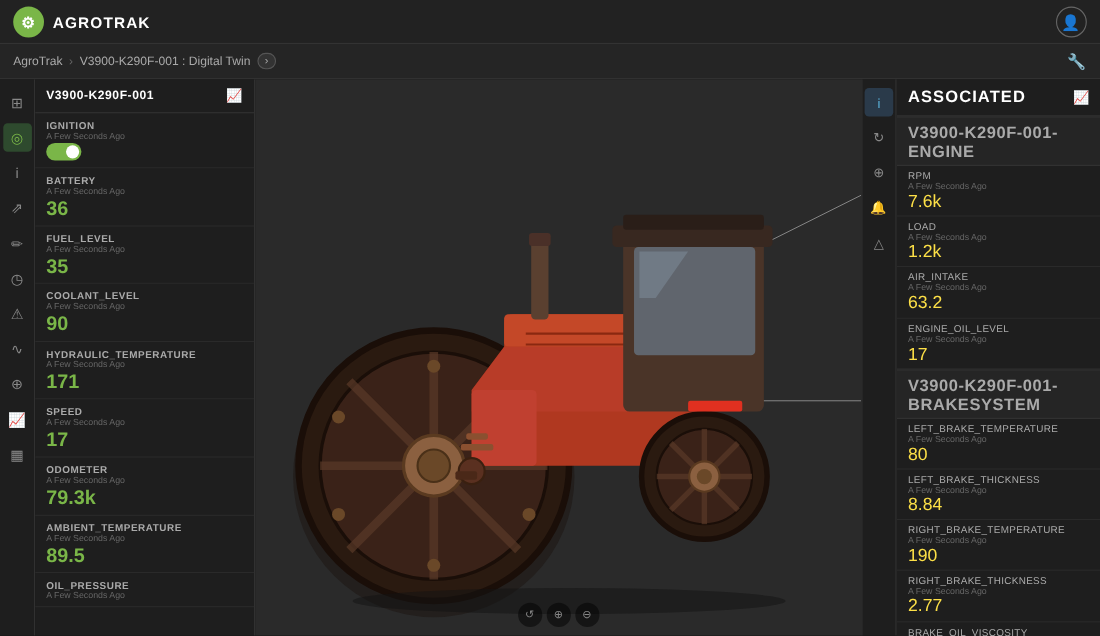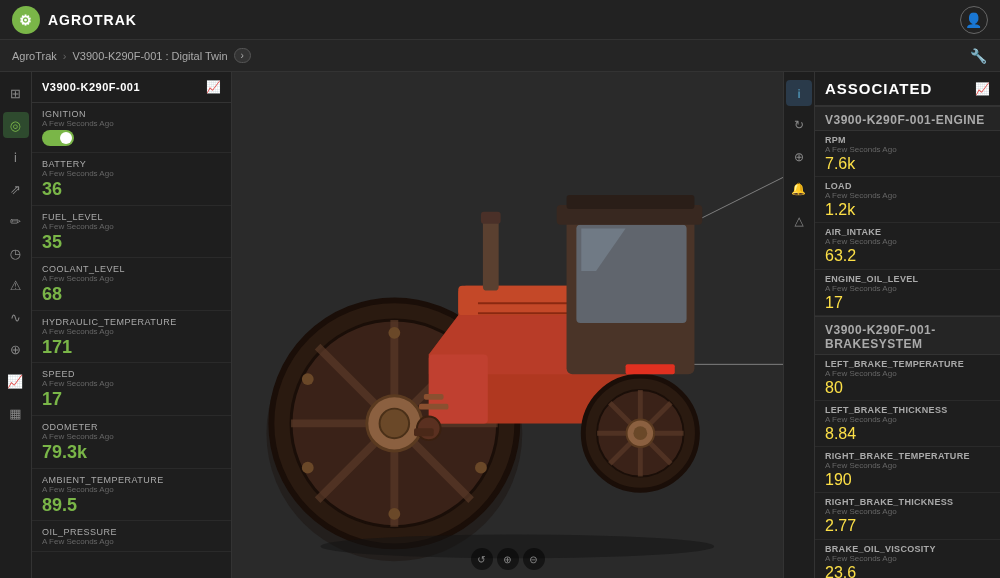--- a/index.html
+++ b/index.html
@@ -122,21 +122,21 @@
       letter-spacing: 0.5px;
     }
     .panel-icon { color: #888; font-size: 12px; cursor: pointer; }
 
     .sensor-item {
       padding: 6px 10px 4px;
       border-bottom: 1px solid #2a2a2a;
     }
     .sensor-label {
       font-size: 9px;
-      font-weight: normal;
+      font-weight: bold;
       color: #aaa;
       letter-spacing: 0.5px;
       text-transform: uppercase;
     }
     .sensor-timestamp {
       font-size: 8px;
       color: #666;
       margin-bottom: 1px;
     }
     .sensor-value {
@@ -216,37 +216,37 @@
     }
     .associated-title {
       font-size: 15px;
       font-weight: bold;
       color: #fff;
       letter-spacing: 1px;
       text-transform: uppercase;
     }
 
     .assoc-group-title {
-      font-size: 12px;
+      font-size: 15px;
       font-weight: bold;
       color: #aaa;
       letter-spacing: 0.5px;
       padding: 6px 10px 3px;
       text-transform: uppercase;
       background: #252525;
       border-bottom: 1px solid #333;
       border-top: 1px solid #333;
     }
     .assoc-sensor {
       padding: 4px 10px 3px;
       border-bottom: 1px solid #2a2a2a;
     }
     .assoc-sensor-label {
       font-size: 9px;
-      font-weight: bold;
+      font-weight: normal;
       color: #aaa;
       letter-spacing: 0.3px;
       text-transform: uppercase;
     }
     .assoc-sensor-timestamp {
       font-size: 8px;
       color: #666;
     }
     .assoc-sensor-value {
       font-size: 16px;
@@ -332,21 +332,21 @@
 
     <div class="sensor-item">
       <div class="sensor-label">FUEL_LEVEL</div>
       <div class="sensor-timestamp">A Few Seconds Ago</div>
       <div class="sensor-value">35</div>
     </div>
 
     <div class="sensor-item">
       <div class="sensor-label">COOLANT_LEVEL</div>
       <div class="sensor-timestamp">A Few Seconds Ago</div>
-      <div class="sensor-value">68</div>
+      <div class="sensor-value">90</div>
     </div>
 
     <div class="sensor-item">
       <div class="sensor-label">HYDRAULIC_TEMPERATURE</div>
       <div class="sensor-timestamp">A Few Seconds Ago</div>
       <div class="sensor-value">171</div>
     </div>
 
     <div class="sensor-item">
       <div class="sensor-label">SPEED</div>

